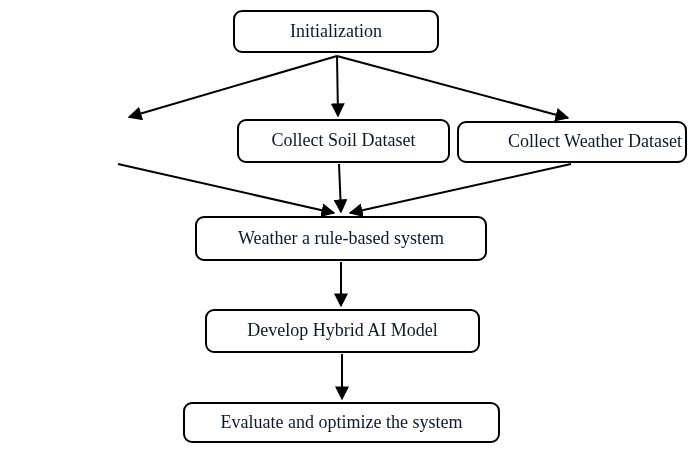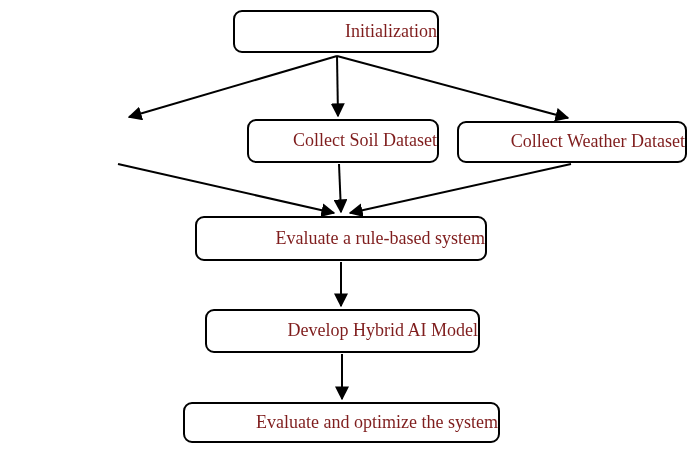--- a/index.html
+++ b/index.html
@@ -23,33 +23,33 @@
     height: 452px;
   }
   .node {
     position: absolute;
     box-sizing: border-box;
     background: #ffffff;
     border: 2.5px solid #000000;
     border-radius: 9px;
     display: flex;
     align-items: center;
-    justify-content: flex-end;
+    justify-content: center;
     text-align: center;
     font-size: 18px;
-    color: #7f1d1d;
+    color: #0f172a;
     line-height: 1.1;
     white-space: nowrap;
   }
   .node span {
     display: inline-block;
   }
   #node-initialization   { left: 233px; top: 10px;  width: 206px; height: 43px; }
   #node-collect-crops    { left: 5px;   top: 120px; width: 222px; height: 43px; }
-  #node-collect-soil     { left: 247px; top: 119px; width: 192px; height: 44px; }
+  #node-collect-soil     { left: 237px; top: 119px; width: 213px; height: 44px; }
   #node-collect-weather  { left: 457px; top: 121px; width: 230px; height: 42px; padding-left: 46px; }
   #node-rule-based       { left: 195px; top: 216px; width: 292px; height: 45px; }
   #node-hybrid-ai        { left: 205px; top: 309px; width: 275px; height: 44px; }
   #node-evaluate         { left: 183px; top: 402px; width: 317px; height: 41px; }
   .edge {
     stroke: #000000;
     stroke-width: 2;
     fill: none;
   }
 </style>
@@ -84,21 +84,21 @@
 
   <div class="node" id="node-collect-soil">
     <span>Collect Soil Dataset</span>
   </div>
 
   <div class="node" id="node-collect-weather">
     <span>Collect Weather Dataset</span>
   </div>
 
   <div class="node" id="node-rule-based">
-    <span>Evaluate a rule-based system</span>
+    <span>Weather a rule-based system</span>
   </div>
 
   <div class="node" id="node-hybrid-ai">
     <span>Develop Hybrid AI Model</span>
   </div>
 
   <div class="node" id="node-evaluate">
     <span>Evaluate and optimize the system</span>
   </div>
 

